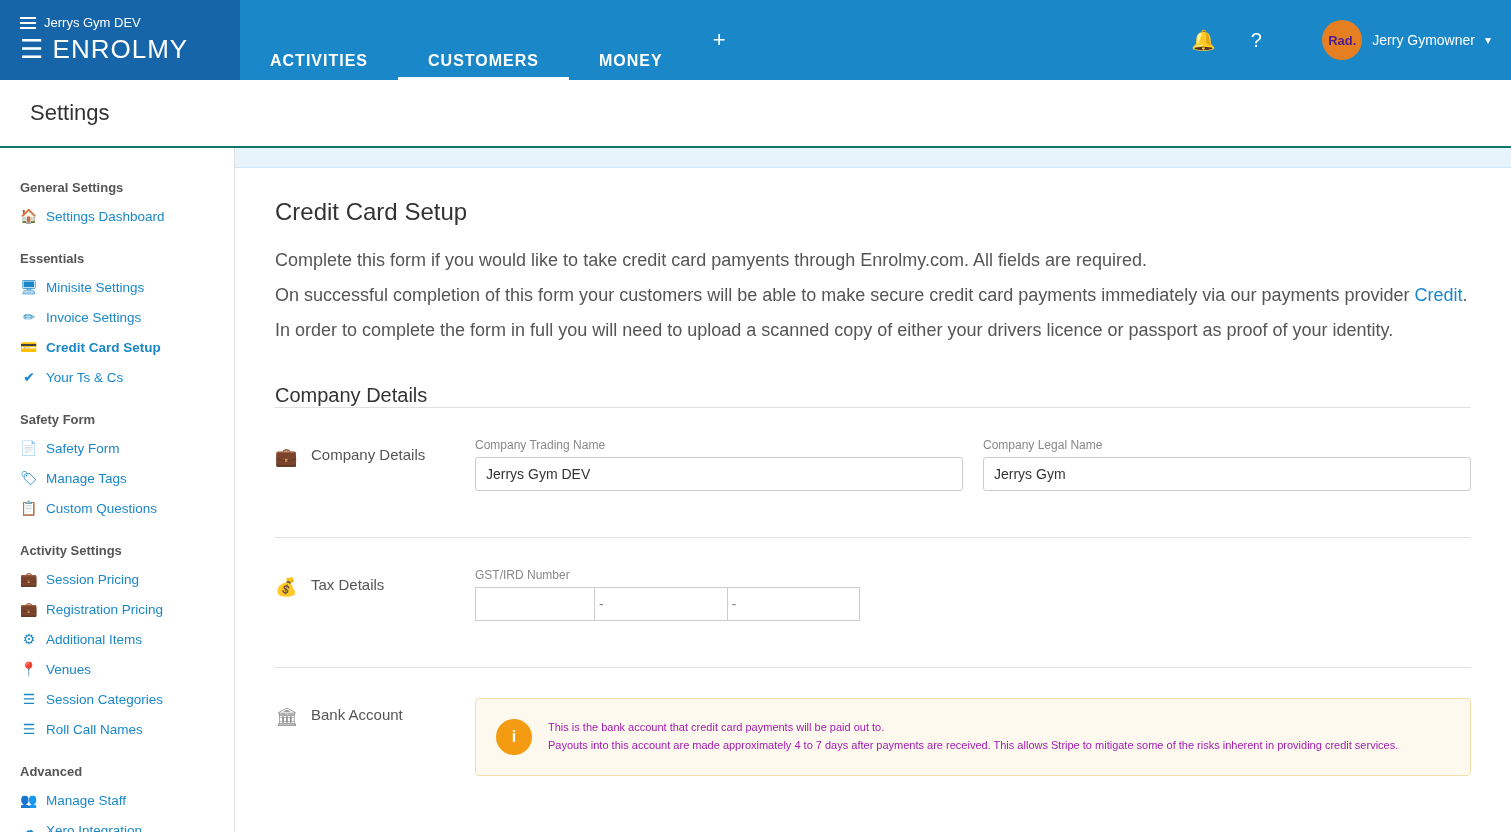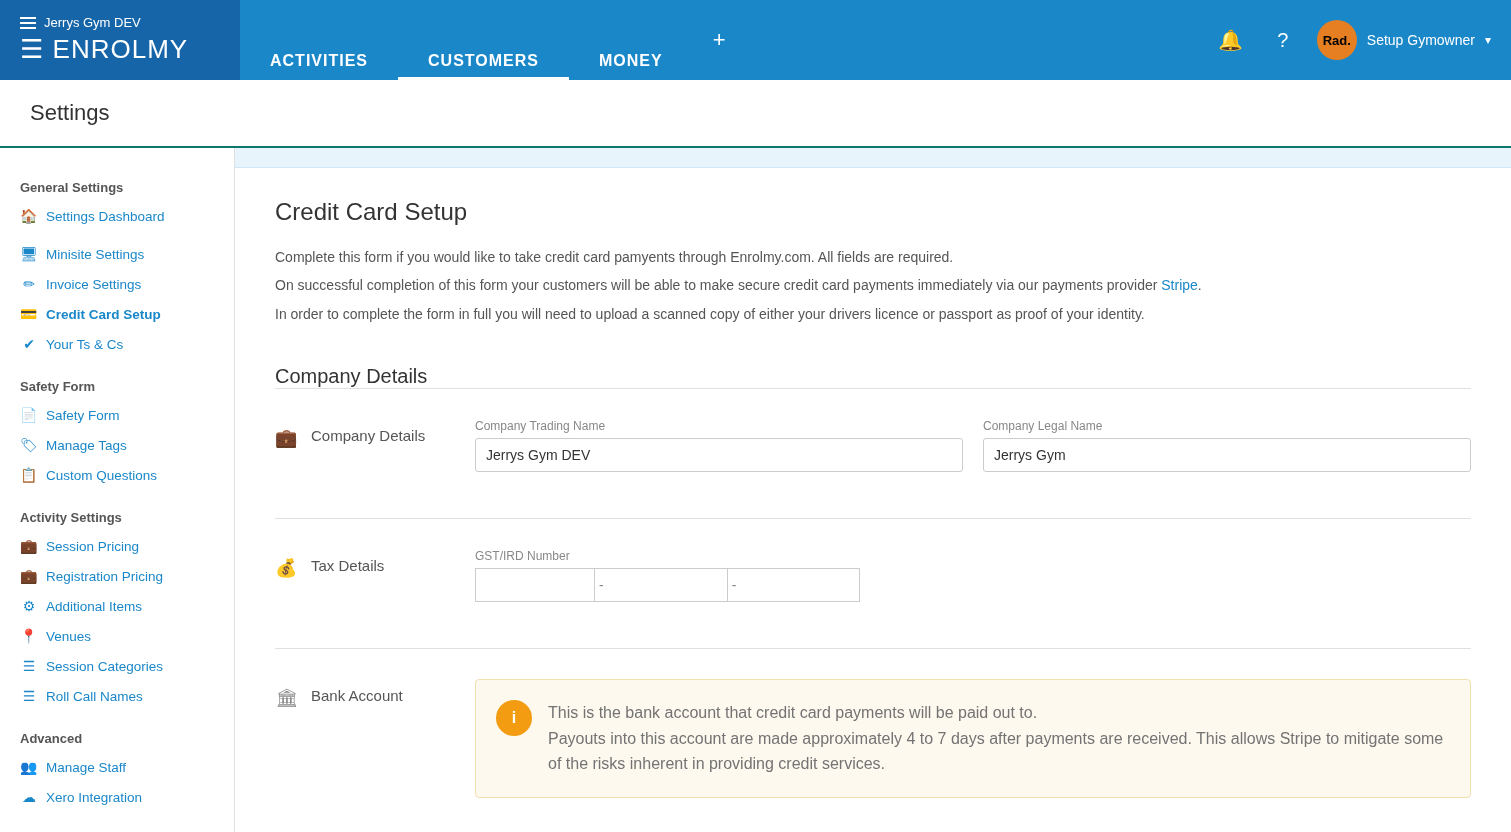--- a/index.html
+++ b/index.html
@@ -92,23 +92,24 @@
       color: white;
     }
     .user-avatar {
       width: 40px;
       height: 40px;
       border-radius: 50%;
       background: #e67e22;
       display: flex;
       align-items: center;
       justify-content: center;
-      color: #000000;
+      color: #4c1d95;
       font-weight: bold;
       font-size: 13px;
+      margin-left: 32px;
     }
     .user-name { font-size: 14px; font-weight: 500; }
     .chevron-down { font-size: 12px; }
 
     
     .page-title-bar {
       background: white;
       padding: 20px 30px;
       border-bottom: 2px solid #0f766e;
     }
@@ -168,21 +169,21 @@
     .section-title {
       font-size: 24px;
       font-weight: 400;
       color: #333;
       margin-bottom: 20px;
     }
     .intro-text {
       color: #555;
       line-height: 1.6;
       margin-bottom: 6px;
-      font-size: 14px;
+      font-size: 18px;
     }
     .stripe-link { color: #1a87c9; text-decoration: none; }
     .flo2cash-link {
       color: #1a87c9;
       text-decoration: none;
       font-size: 13px;
       display: inline-block;
       margin-top: 10px;
     }
 
@@ -282,22 +283,22 @@
       background: #f39c12;
       color: white;
       display: flex;
       align-items: center;
       justify-content: center;
       font-weight: bold;
       font-size: 16px;
       flex-shrink: 0;
     }
     .info-text {
-      font-size: 16px;
-      color: #737373;
+      font-size: 11px;
+      color: #a21caf;
       line-height: 1.6;
     }
   </style>
 </head>
 <body>
 
 <nav class="top-nav">
   <div class="logo-area">
     <div class="logo-hamburger">
       <div class="hamburger-icon">
@@ -317,40 +318,41 @@
     <a class="nav-tab active">CUSTOMERS</a>
     <a class="nav-tab">MONEY</a>
     <div class="nav-tab-plus">+</div>
   </div>
 
   <div class="nav-right">
     <button class="nav-icon-btn">🔔</button>
     <button class="nav-icon-btn">?</button>
     <div class="user-area">
       <div class="user-avatar">Rad.</div>
-      <span class="user-name">Setup Gymowner</span>
+      <span class="user-name">Jerry Gymowner</span>
       <span class="chevron-down">▾</span>
     </div>
   </div>
 </nav>
 
 <div class="page-title-bar">
   <h1>Settings</h1>
 </div>
 
 <div class="content-wrapper">
 
   <aside class="sidebar">
     <div class="sidebar-section-title">General Settings</div>
     <a class="sidebar-item">
       <span class="sidebar-icon">🏠</span>
       <span>Settings Dashboard</span>
     </a>
 
     <div class="sidebar-divider"></div>
+    <div class="sidebar-section-title">Essentials</div>
     <a class="sidebar-item">
       <span class="sidebar-icon">🖥</span>
       <span>Minisite Settings</span>
     </a>
     <a class="sidebar-item">
       <span class="sidebar-icon">✏</span>
       <span>Invoice Settings</span>
     </a>
     <a class="sidebar-item active">
       <span class="sidebar-icon">💳</span>
@@ -418,21 +420,21 @@
 
   <main class="main-content">
     <div class="main-header-band"></div>
     <div class="main-inner">
 
       <h2 class="section-title">Credit Card Setup</h2>
 
       <p class="intro-text">Complete this form if you would like to take credit card pamyents through Enrolmy.com. All fields are required.</p>
       <p class="intro-text">
         On successful completion of this form your customers will be able to make secure credit card payments immediately via our payments provider
-        <a class="stripe-link" href="#">Stripe</a>.
+        <a class="stripe-link" href="#">Credit</a>.
       </p>
       <p class="intro-text">In order to complete the form in full you will need to upload a scanned copy of either your drivers licence or passport as proof of your identity.</p>
 
       
       <div style="margin-top: 40px; margin-bottom: 0;">
         <h3 style="font-size:20px; font-weight:400; color:#333;">Company Details</h3>
       </div>
 
       
       <div class="form-section">

